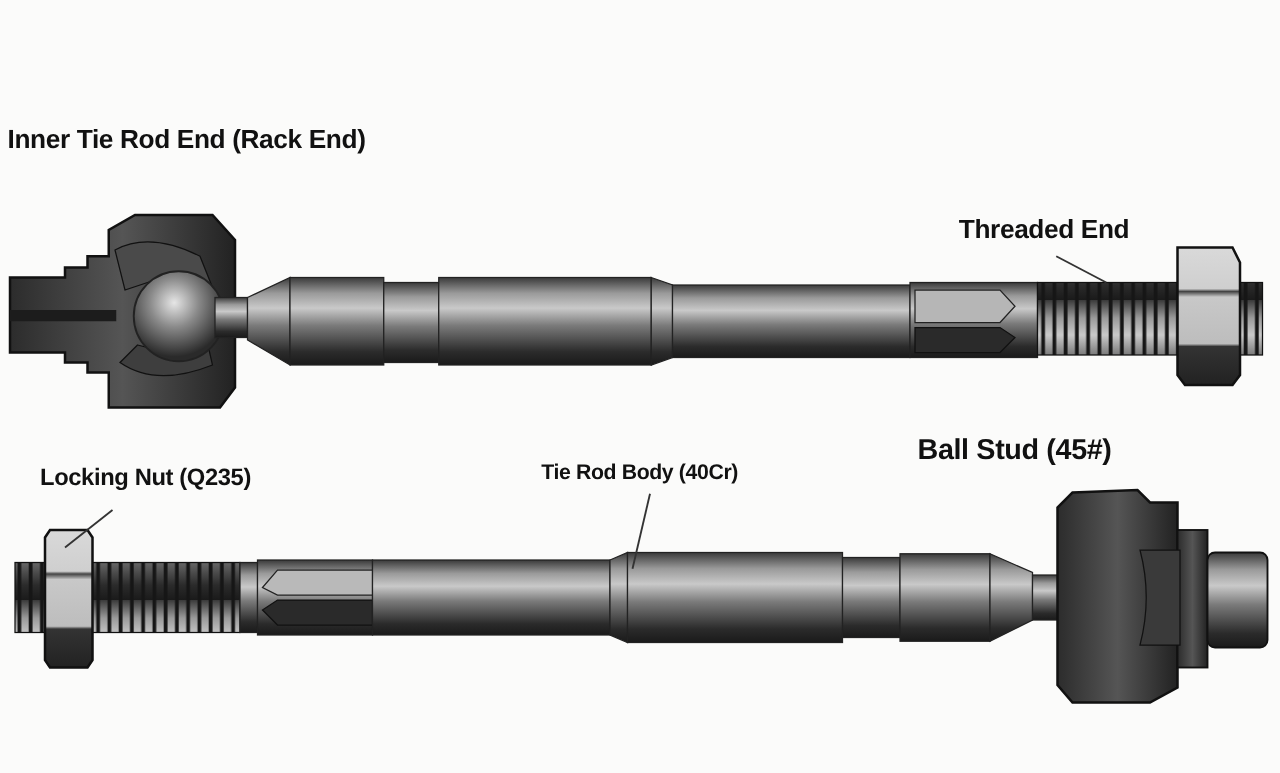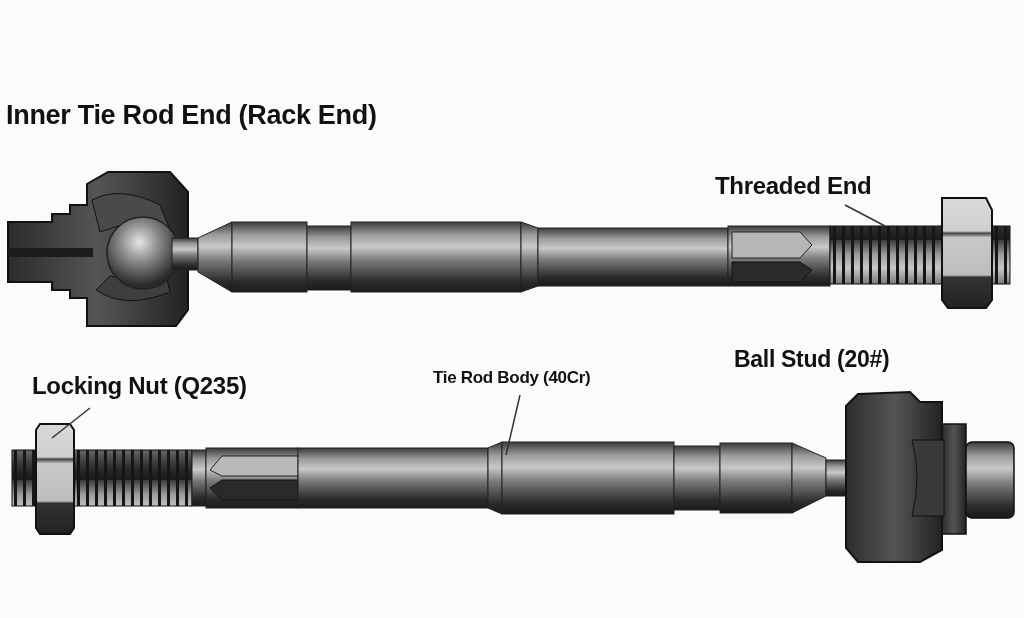--- a/index.html
+++ b/index.html
@@ -1,21 +1,21 @@
 <!DOCTYPE html>
 <html><head>
 <meta charset="utf-8">
 <style>
   html,body{margin:0;padding:0;}
   body{width:1024px;height:618px;background:#fbfbfa;position:relative;overflow:hidden;font-family:"Liberation Sans",sans-serif;}
   .label{position:absolute;font-weight:bold;color:#111;white-space:nowrap;letter-spacing:-0.3px;}
-  #title{left:6px;top:100px;font-size:27px;}
-  #lbl-threaded{left:715px;top:172px;font-size:24px;}
+  #title{left:6px;top:100px;font-size:21px;}
+  #lbl-threaded{left:767px;top:172px;font-size:21px;}
   #lbl-ballstud{left:734px;top:346px;font-size:23px;}
-  #lbl-nut{left:32px;top:372px;font-size:24px;}
+  #lbl-nut{left:32px;top:372px;font-size:19px;}
   #lbl-body{left:433px;top:368px;font-size:17px;}
   svg{position:absolute;left:0;top:0;}
 </style>
 </head>
 <body>
 
 <svg width="1024" height="618" viewBox="0 0 1024 618">
   <defs>
     <linearGradient id="shaft" x1="0" y1="0" x2="0" y2="1">
       <stop offset="0" stop-color="#3a3a3a"></stop>
@@ -95,15 +95,15 @@
 
     <path d="M858 394 L910 392 L920 402 L942 402 L942 550 L920 562 L858 562 L846 548 L846 406 Z" fill="url(#housing)" stroke="#111" stroke-width="2"></path>
     <rect x="942" y="424" width="24" height="110" fill="url(#housing)" stroke="#111" stroke-width="1.5"></rect>
     <path d="M912 440 L944 440 L944 516 L912 516 Q922 478 912 440 Z" fill="#3a3a3a" stroke="#111"></path>
     <rect x="966" y="442" width="48" height="76" rx="6" fill="url(#shaft)" stroke="#111" stroke-width="1.5"></rect>
   </g>
 </svg>
 
 <div class="label" id="title">Inner Tie Rod End (Rack End)</div>
 <div class="label" id="lbl-threaded">Threaded End</div>
-<div class="label" id="lbl-ballstud">Ball Stud (20#)</div>
+<div class="label" id="lbl-ballstud">Ball Stud (45#)</div>
 <div class="label" id="lbl-nut">Locking Nut (Q235)</div>
 <div class="label" id="lbl-body">Tie Rod Body (40Cr)</div>
 
 </body></html>

